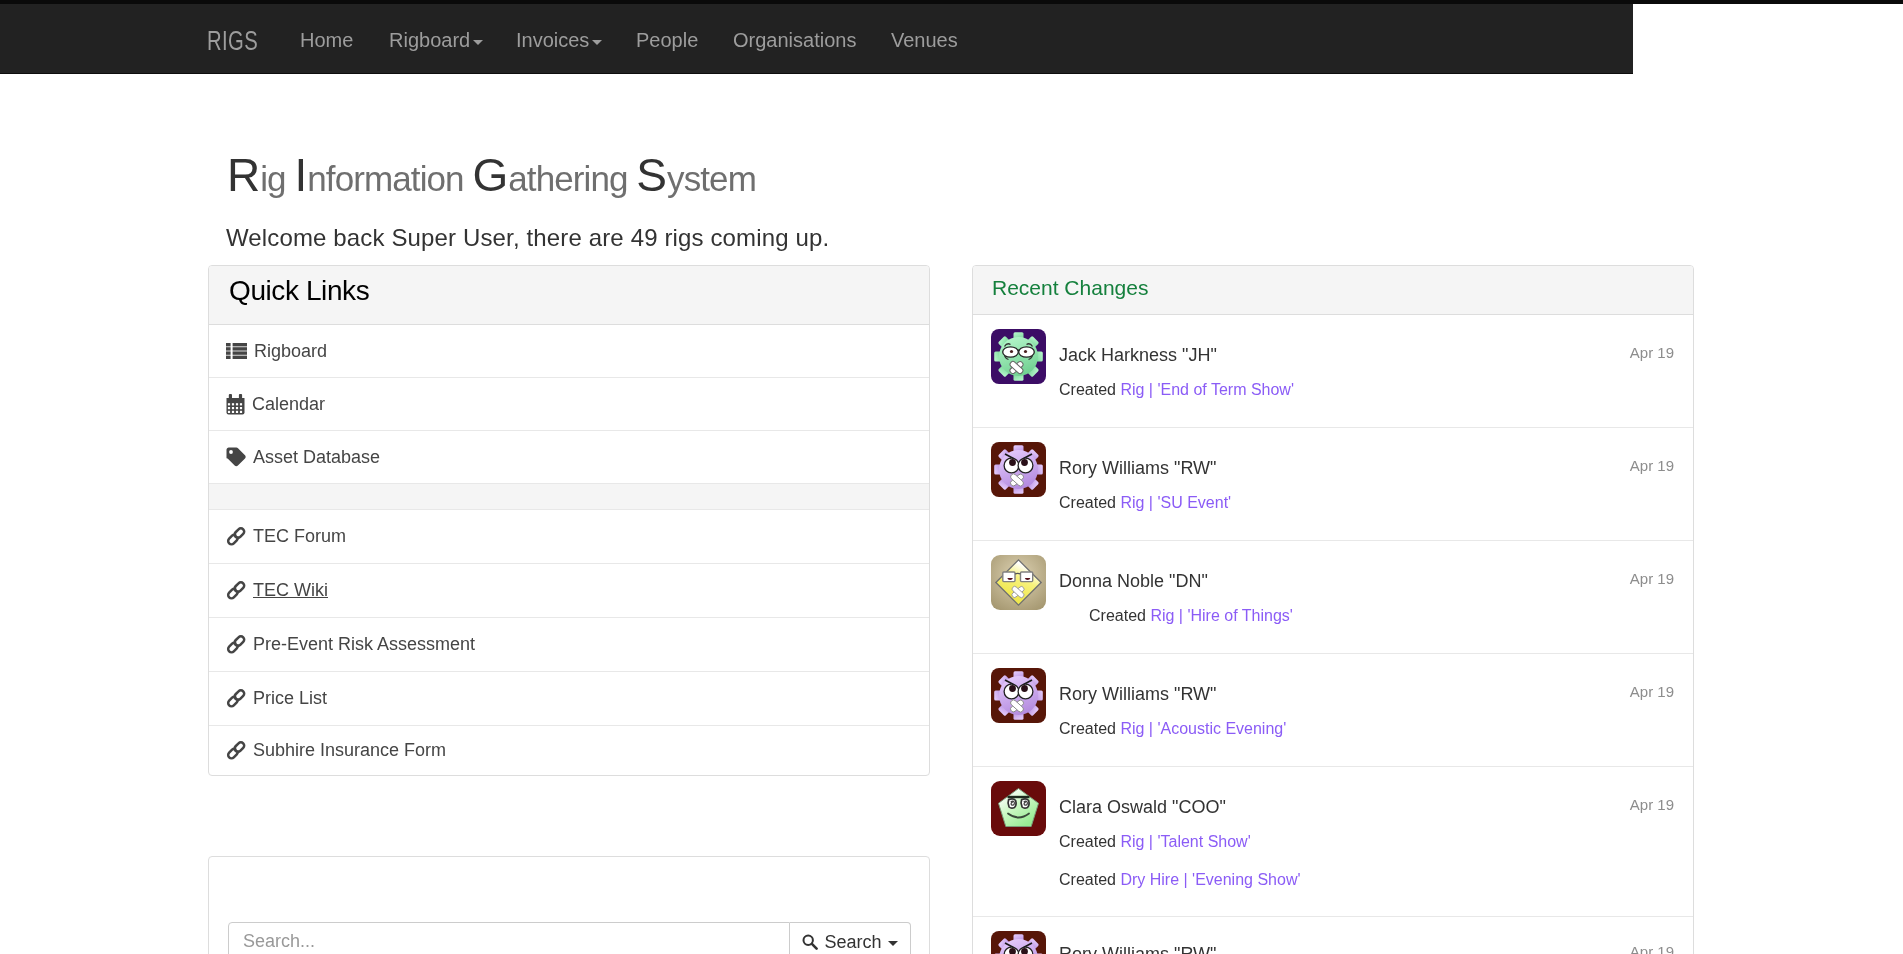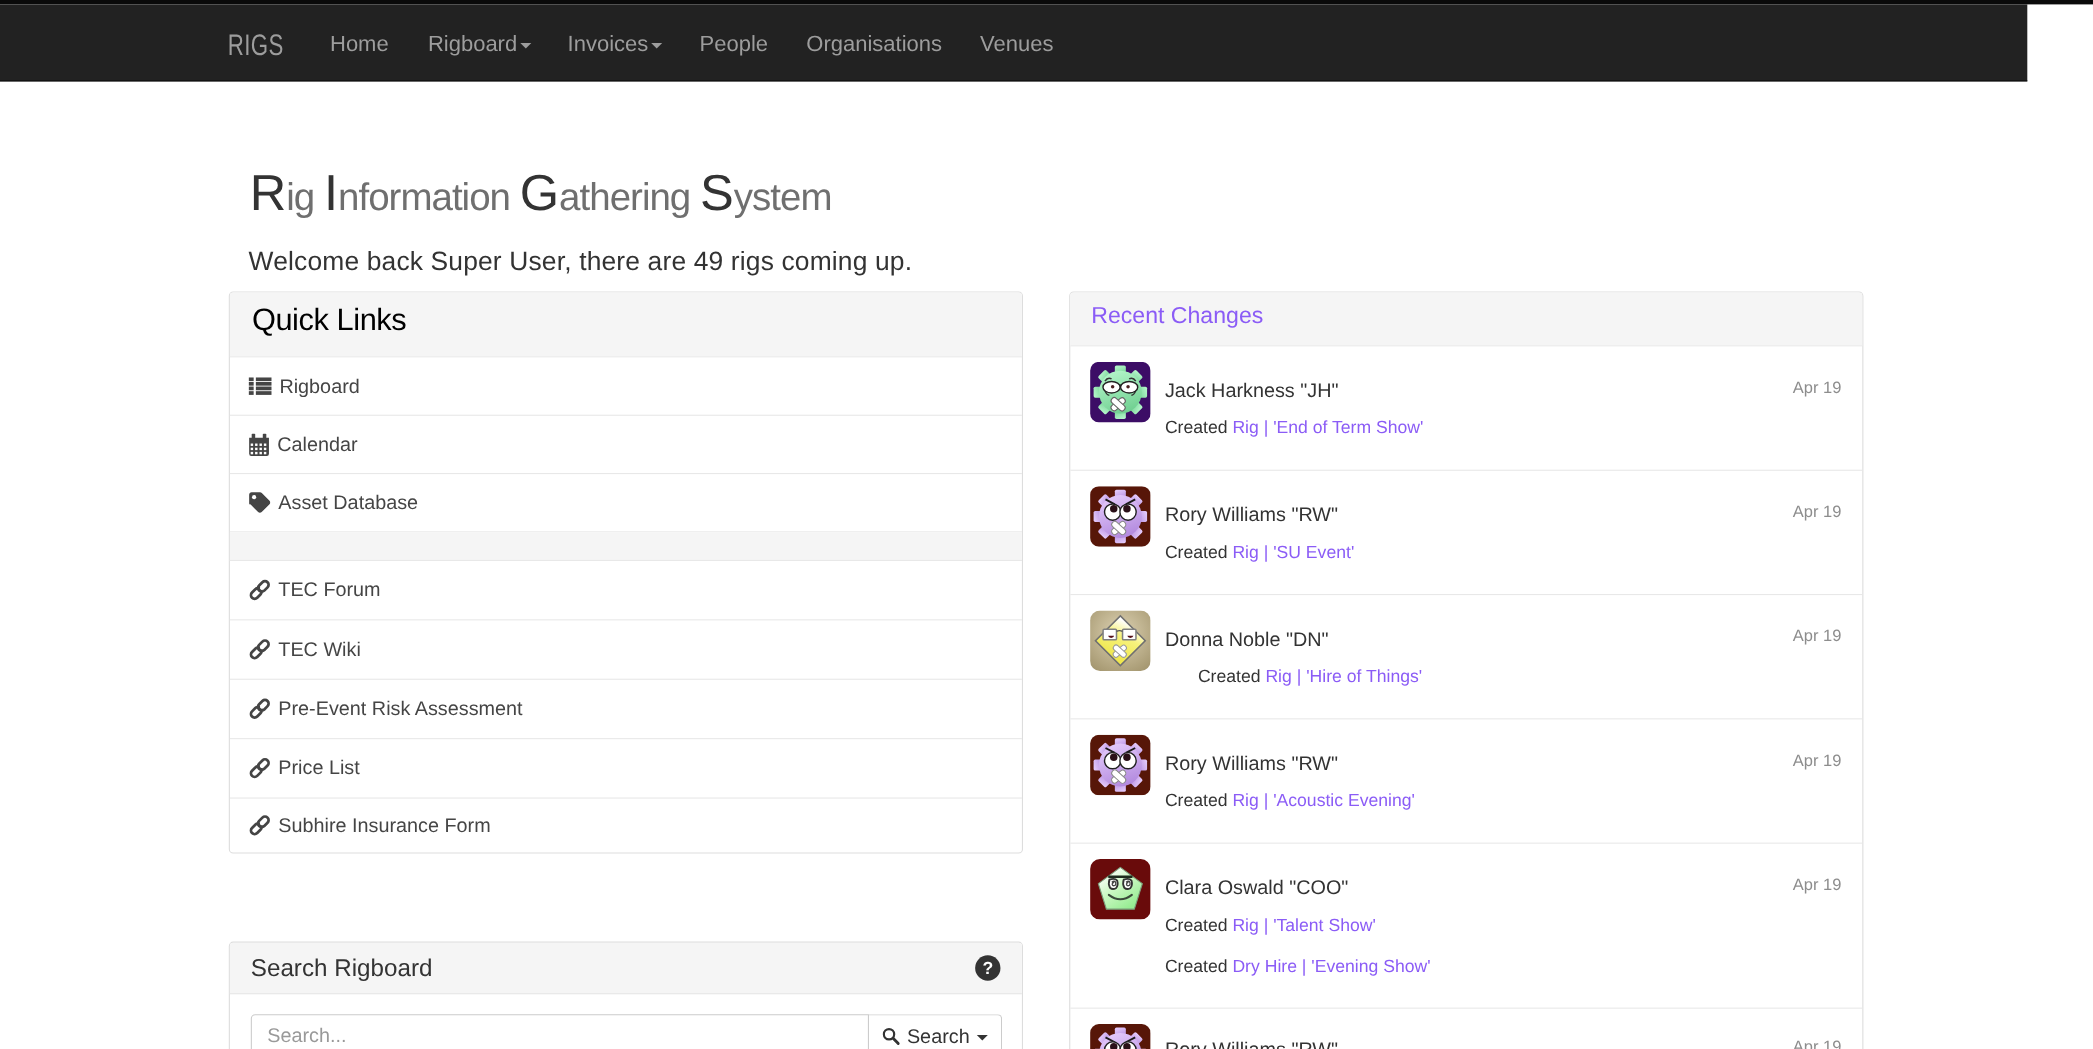--- a/index.html
+++ b/index.html
@@ -1,21 +1,21 @@
 <!DOCTYPE html>
 <html><head>
 <meta charset="utf-8">
 <style>
 * { margin:0; padding:0; box-sizing:border-box; }
 html,body { width:1903px; height:954px; overflow:hidden; background:#fff;
   font-family:"Liberation Sans", sans-serif; }
 a { text-decoration:none; }
 
 #topstrip { position:absolute; left:0; top:0; width:1903px; height:4px; background:#0a0a0a; }
-#navbar { position:absolute; left:0; top:4px; width:1843px; height:70px; background:#222;
+#navbar { position:absolute; left:0; top:4px; width:1633px; height:70px; background:#222;
   border-bottom:1px solid #0d0d0d; }
 #brand { position:absolute; left:207px; top:4px; height:69px; line-height:69px;
   font-size:27px; color:#9d9d9d; letter-spacing:0.5px; line-height:67px;
   transform:scaleX(0.75); transform-origin:left center; }
 .navlink { position:absolute; top:0; height:70px; line-height:72px; font-size:20px; color:#9d9d9d; }
 .caret { display:inline-block; width:0; height:0; vertical-align:2px; margin-left:5px;
   border-left:5px solid transparent; border-right:5px solid transparent; border-top:5px solid #9d9d9d; margin-left:3px; }
 #userbox { position:absolute; left:1583px; top:0; height:70px; line-height:72px; font-size:19px; color:#9d9d9d; }
 #userbox svg { vertical-align:-2px; margin-right:6px; }
 
@@ -40,21 +40,21 @@
 #sgroup { position:absolute; left:19px; top:65px; width:683px; height:60px; display:flex; }
 #sinput { width:562px; height:60px; border:1px solid #ccc; border-radius:4px 0 0 4px;
   padding:8px 14px 0 14px; font-size:18px; color:#999; }
 #sbtn { width:121px; height:60px; border:1px solid #ccc; border-left:none; border-radius:0 4px 4px 0;
   background:#fff; font-size:18px; color:#333; padding-top:9px; text-align:center; }
 #sbtn svg { vertical-align:-2px; margin-right:6px; }
 .caret2 { display:inline-block; width:0; height:0; vertical-align:2px; margin-left:6px;
   border-left:5px solid transparent; border-right:5px solid transparent; border-top:5px solid #333; }
 
 #prc { left:972px; top:265px; width:722px; height:760px; }
-#prc .phead { height:49px; line-height:44px; padding-left:19px; font-size:21px; color:#8b5cf6; }
+#prc .phead { height:49px; line-height:44px; padding-left:19px; font-size:21px; color:#15803d; }
 .item { position:relative; border-bottom:1px solid #e8e8e8; }
 .item .av { position:absolute; left:18px; top:14px; }
 .item .nm { position:absolute; left:86px; top:29px; font-size:18px; line-height:22px; color:#333; }
 .item .dt { position:absolute; right:19px; top:28px; font-size:15px; line-height:20px; color:#8d8d8d; }
 .item .cr { position:absolute; left:86px; font-size:16px; line-height:22px; color:#333; }
 .item .cr a { color:#8b5cf6; }
 </style>
 </head>
 <body>
 <div id="topstrip"></div>
@@ -111,21 +111,21 @@
         <circle cx="5" cy="5" r="1.9" fill="#fff"></circle>
       </svg> Asset Database</div>
   <div class="qspacer"></div>
   <div class="qrow" style="height:54px;"><svg width="20" height="21" viewBox="0 0 20 21">
         <g transform="rotate(45 10 10.5)">
           <rect x="6.7" y="9.4" width="6.6" height="10.8" rx="3.3" fill="none" stroke="#454545" stroke-width="2.5"></rect>
           <rect x="8.45" y="1.8" width="3.1" height="7.6" rx="1.55" fill="#fff"></rect>
           <rect x="6.7" y="0.3" width="6.6" height="10.8" rx="3.3" fill="none" stroke="#454545" stroke-width="2.5"></rect>
         </g>
       </svg> TEC Forum</div>
-  <div class="qrow" style="height:54px;"><svg width="20" height="21" viewBox="0 0 20 21">
+  <div class="qrow" style="height:54px;text-decoration:underline;"><svg width="20" height="21" viewBox="0 0 20 21">
         <g transform="rotate(45 10 10.5)">
           <rect x="6.7" y="9.4" width="6.6" height="10.8" rx="3.3" fill="none" stroke="#454545" stroke-width="2.5"></rect>
           <rect x="8.45" y="1.8" width="3.1" height="7.6" rx="1.55" fill="#fff"></rect>
           <rect x="6.7" y="0.3" width="6.6" height="10.8" rx="3.3" fill="none" stroke="#454545" stroke-width="2.5"></rect>
         </g>
       </svg> TEC Wiki</div>
   <div class="qrow" style="height:54px;"><svg width="20" height="21" viewBox="0 0 20 21">
         <g transform="rotate(45 10 10.5)">
           <rect x="6.7" y="9.4" width="6.6" height="10.8" rx="3.3" fill="none" stroke="#454545" stroke-width="2.5"></rect>
           <rect x="8.45" y="1.8" width="3.1" height="7.6" rx="1.55" fill="#fff"></rect>
@@ -142,26 +142,20 @@
   <div class="qrow" style="height:49px; border-bottom:none;"><svg width="20" height="21" viewBox="0 0 20 21">
         <g transform="rotate(45 10 10.5)">
           <rect x="6.7" y="9.4" width="6.6" height="10.8" rx="3.3" fill="none" stroke="#454545" stroke-width="2.5"></rect>
           <rect x="8.45" y="1.8" width="3.1" height="7.6" rx="1.55" fill="#fff"></rect>
           <rect x="6.7" y="0.3" width="6.6" height="10.8" rx="3.3" fill="none" stroke="#454545" stroke-width="2.5"></rect>
         </g>
       </svg> Subhire Insurance Form</div>
 </div>
 
 <div class="panel" id="psr">
-  <div class="phead">Search Rigboard
-    <span id="qmark"><svg width="24" height="24" viewBox="0 0 24 24">
-          <circle cx="12" cy="12" r="11.5" fill="#333"></circle>
-          <text x="12" y="17.5" font-size="16" font-weight="bold" fill="#fff" text-anchor="middle" font-family="Liberation Sans">?</text>
-        </svg></span>
-  </div>
   <div id="sgroup">
     <div id="sinput">Search...</div>
     <div id="sbtn"><svg width="16" height="16" viewBox="0 0 16 16">
           <circle cx="6.2" cy="6.2" r="4.7" fill="none" stroke="#333" stroke-width="2"></circle>
           <line x1="9.9" y1="9.9" x2="14.6" y2="14.6" stroke="#333" stroke-width="2.6" stroke-linecap="round"></line>
         </svg>Search<span class="caret2"></span></div>
   </div>
 </div>
 
 <div class="panel" id="prc">

